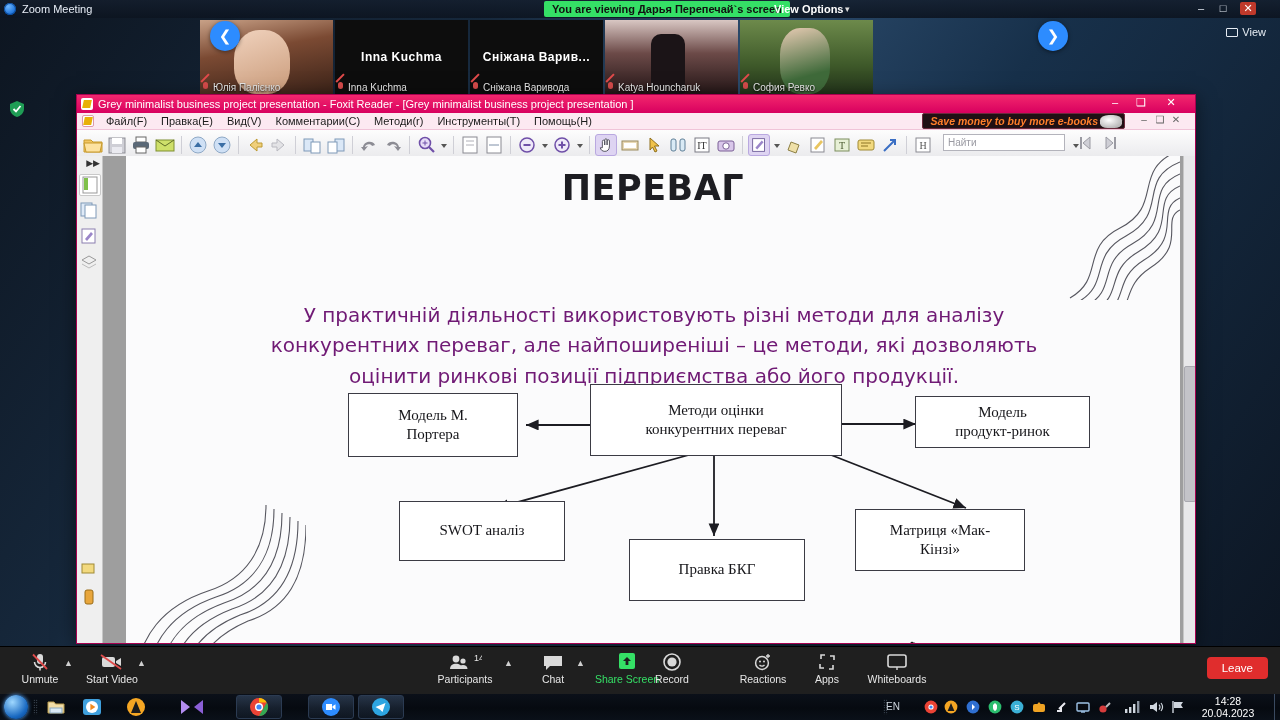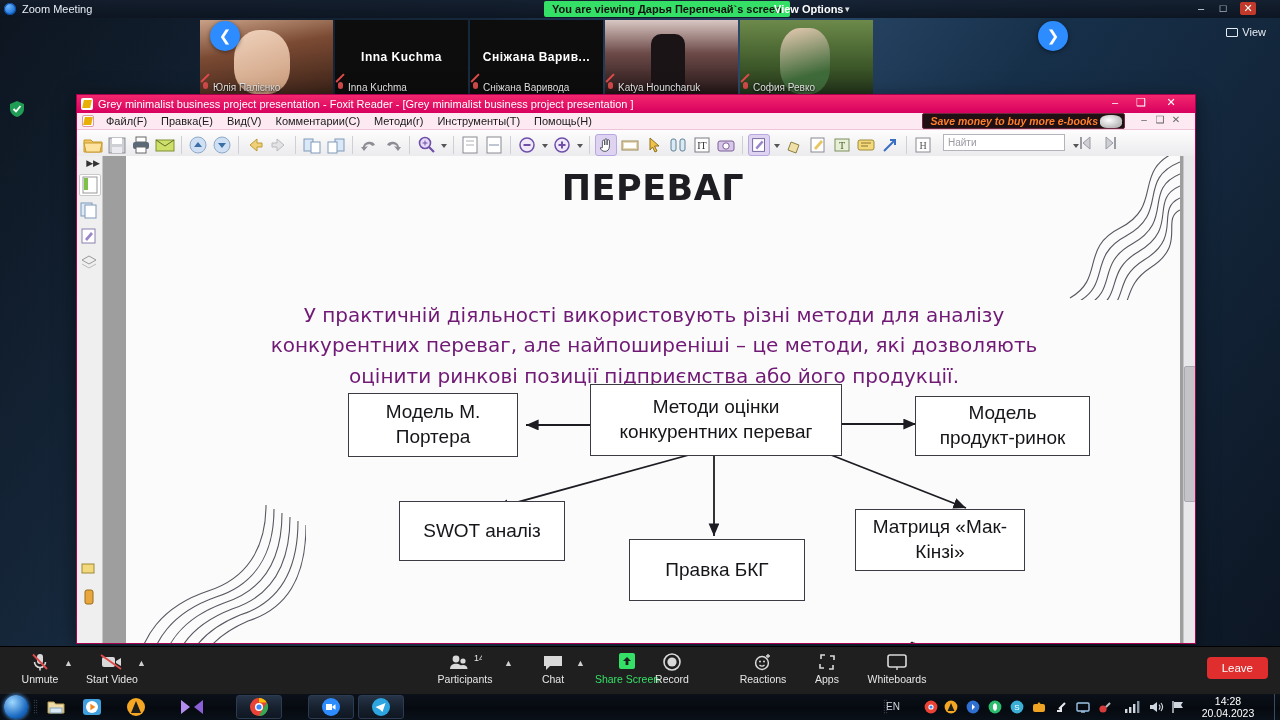--- a/index.html
+++ b/index.html
@@ -110,21 +110,21 @@
 
   #page{ position:absolute; left:49px; top:0; width:1054px; height:489px; background:#fbfbfc; overflow:hidden;}
   .deco-lines{ position:absolute; pointer-events:none; }
   .slide-title{ position:absolute; left:0; right:0; top:12px; text-align:center;
      font-family:"DejaVu Sans", sans-serif; font-weight:bold; font-size:35px; letter-spacing:.5px;
      color:#1d1d22; line-height:1.18; }
   .slide-para{ position:absolute; left:138px; width:780px; top:128px; text-align:center;
      font-family:"DejaVu Sans", sans-serif; font-size:20px; color:#701a75; line-height:1.52;margin-top:16px; }
   .dbox{ position:absolute; border:1.4px solid #3b3b44; background:#fff; display:flex;
      align-items:center; justify-content:center; text-align:center;
-     font-family:Liberation Sans, sans-serif; font-size:19px; color:#16161a; line-height:1.3; padding:2px 6px;}
+     font-family:Liberation Serif, serif; font-size:15px; color:#16161a; line-height:1.3; padding:2px 6px;}
   #cursor-hand{ position:absolute; left:828px; top:545px; width:14px; height:16px; color:#111; font-size:13px;}
 
   
   #zoom-bottom{ position:absolute; left:0; bottom:26px; width:1280px; height:48px; background:#1f1f1f;
      border-top:1px solid #000; color:#e6e6e6; font-size:10.5px; }
   .zb-item{ position:absolute; top:5px; width:72px; text-align:center; }
   .zb-label{ margin-top:2px; display:block; }
   .zb-ico{ height:19px; display:flex; align-items:center; justify-content:center; }
   .zb-caret{ position:absolute; top:11px; color:#cfcfcf; font-size:9px; }
   #leave-btn{ position:absolute; right:12px; top:10px; background:#e02d2d; color:#fff; font-size:11.5px;
@@ -465,21 +465,21 @@
         </svg>
 
         <div class="dbox" style="left:222px; top:237px; width:170px; height:64px;">
           <div><span>Модель М.</span><br><span>Портера</span></div>
         </div>
 
         <div class="dbox" style="left:464px; top:228px; width:252px; height:72px;">
           <div><span>Методи оцінки</span><br><span>конкурентних переваг</span></div>
         </div>
 
-        <div class="dbox" style="left:789px; top:240px; width:175px; height:60px;">
+        <div class="dbox" style="left:789px; top:240px; width:175px; height:52px;">
           <div><span>Модель</span><br><span>продукт-ринок</span></div>
         </div>
 
         <div class="dbox" style="left:273px; top:345px; width:166px; height:60px;">SWOT аналіз</div>
 
         <div class="dbox" style="left:503px; top:383px; width:176px; height:62px;">Правка БКГ</div>
 
         <div class="dbox" style="left:729px; top:353px; width:170px; height:62px;">
           <div><span>Матриця «Мак-</span><br><span>Кінзі»</span></div>
         </div>

